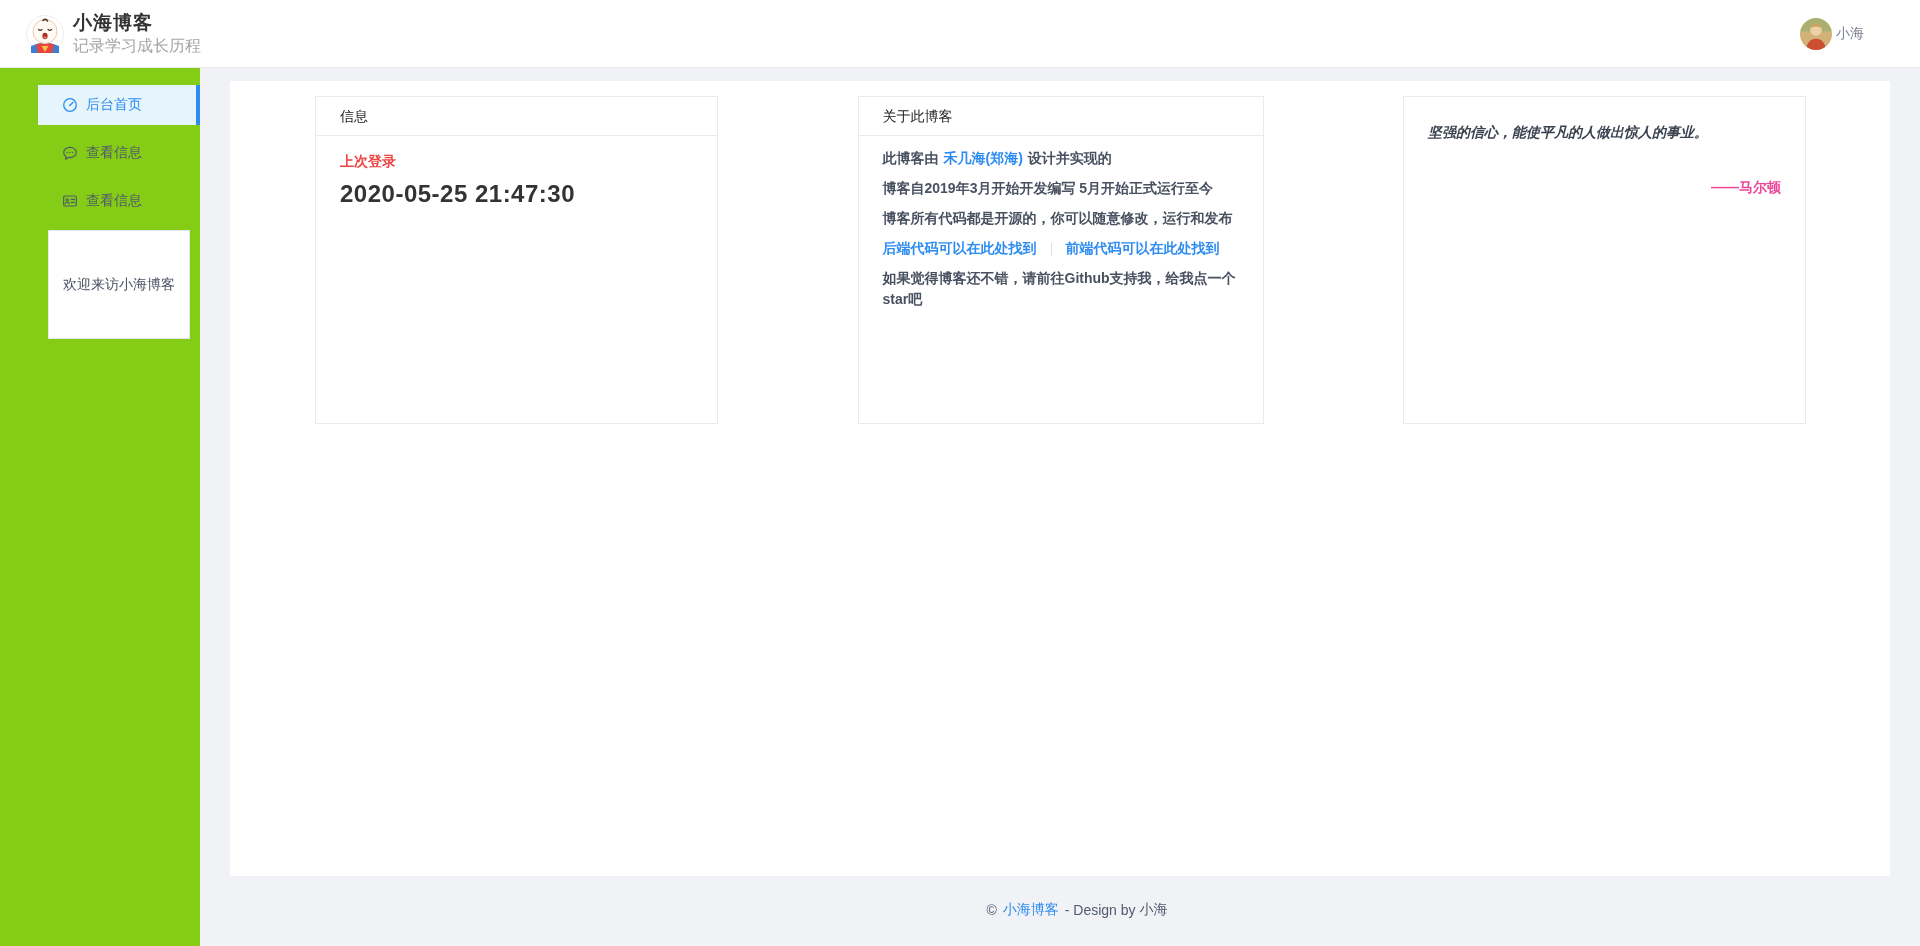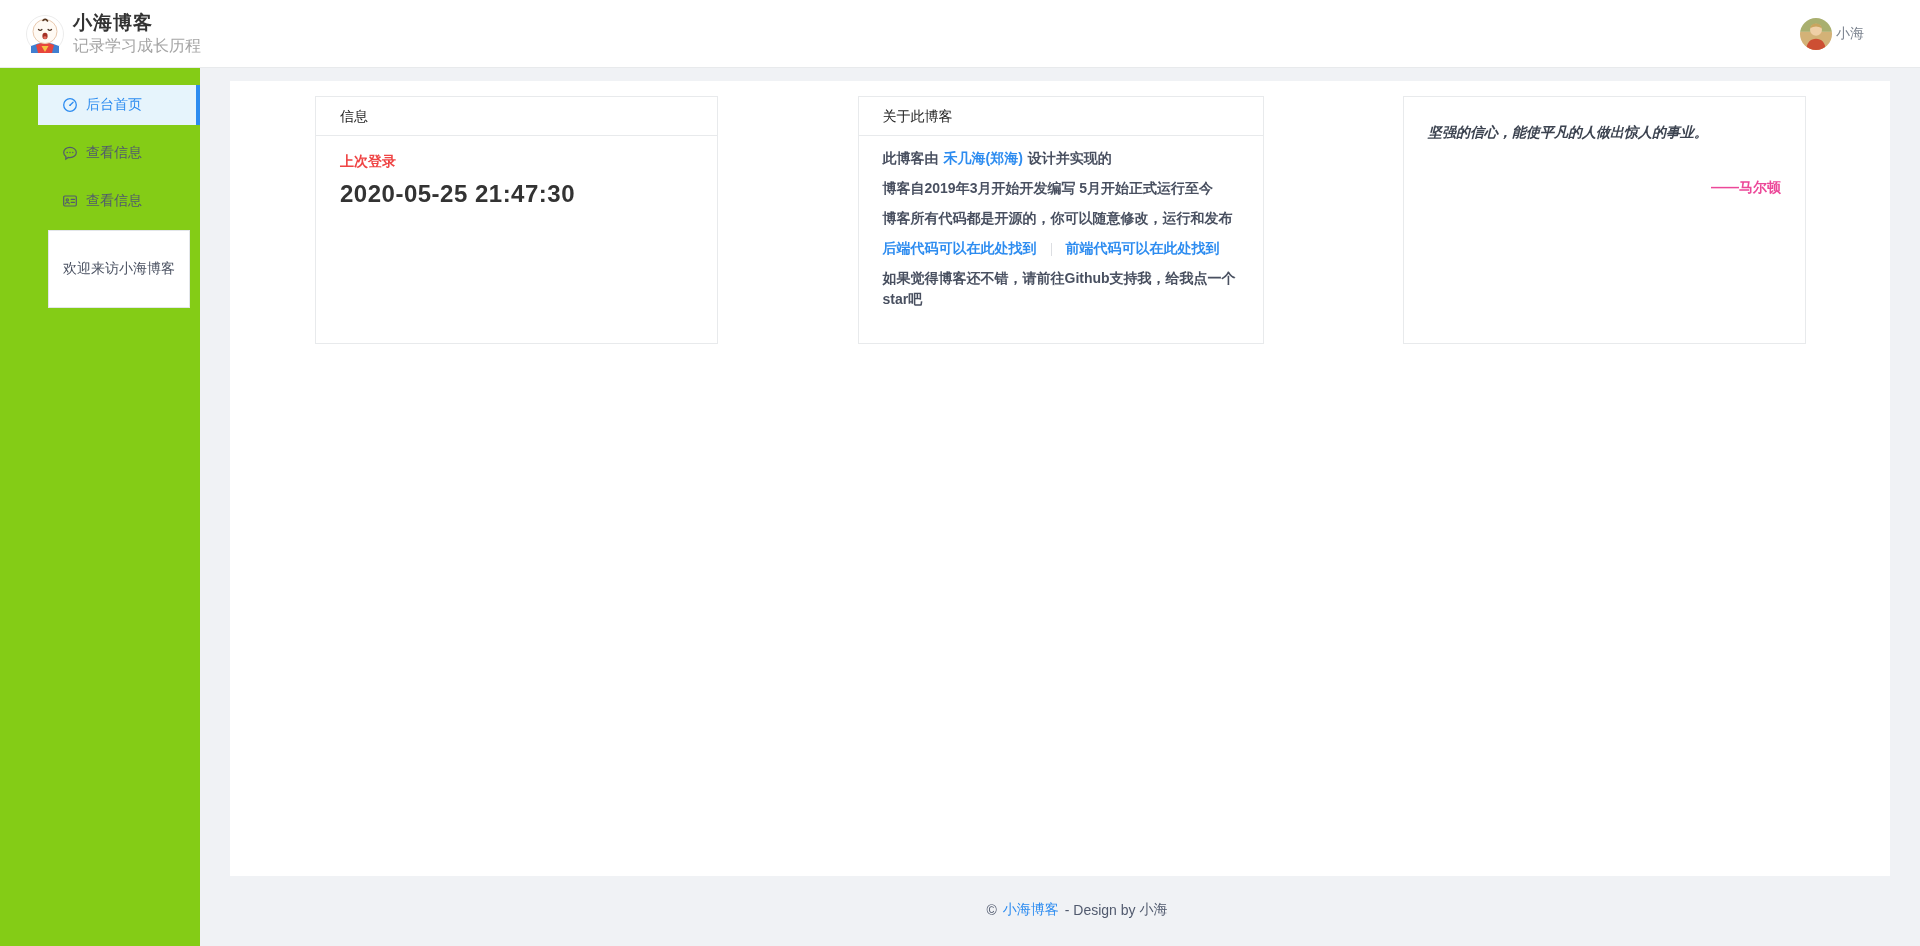--- a/index.html
+++ b/index.html
@@ -38,35 +38,35 @@
     display: flex; align-items: center;
     padding-left: 24px; font-size: 14px; color: #515a6e;
     cursor: pointer; user-select: none;
   }
   .menu-item .mi-icon { width: 16px; height: 16px; margin-right: 8px; display: inline-flex; }
   .menu-item.active {
     background: #e6f4fc; color: #2d8cf0;
     border-right: 4px solid #2d8cf0;
   }
   .welcome-box {
-    margin: 9px 10px 0 10px; height: 78px;
+    margin: 9px 10px 0 10px; height: 109px;
     border: 1px solid #e3e6ea; background: #fff;
     display: flex; align-items: center; justify-content: center;
     font-size: 14px; color: #495060;
   }
 
   
   .main-panel {
     margin: 13px 30px 0 230px; height: 795px;
     background: #fff;
     padding: 15px 84px 0 85px;
   }
   .cards-row { display: flex; justify-content: space-between; }
   .card {
-    background: #fff; border: 1px solid #e8eaec; height: 248px;
+    background: #fff; border: 1px solid #e8eaec; height: 328px;
   }
   .card-1 { width: 403px; }
   .card-2 { width: 406px; }
   .card-3 { width: 403px; }
   .card-head {
     height: 39px; line-height: 38px; padding: 0 24px;
     border-bottom: 1px solid #e8eaec;
     font-size: 14px; color: #222;
   }
   .card-body { padding: 12px 24px 16px 24px; font-size: 14px; font-weight: bold; }

